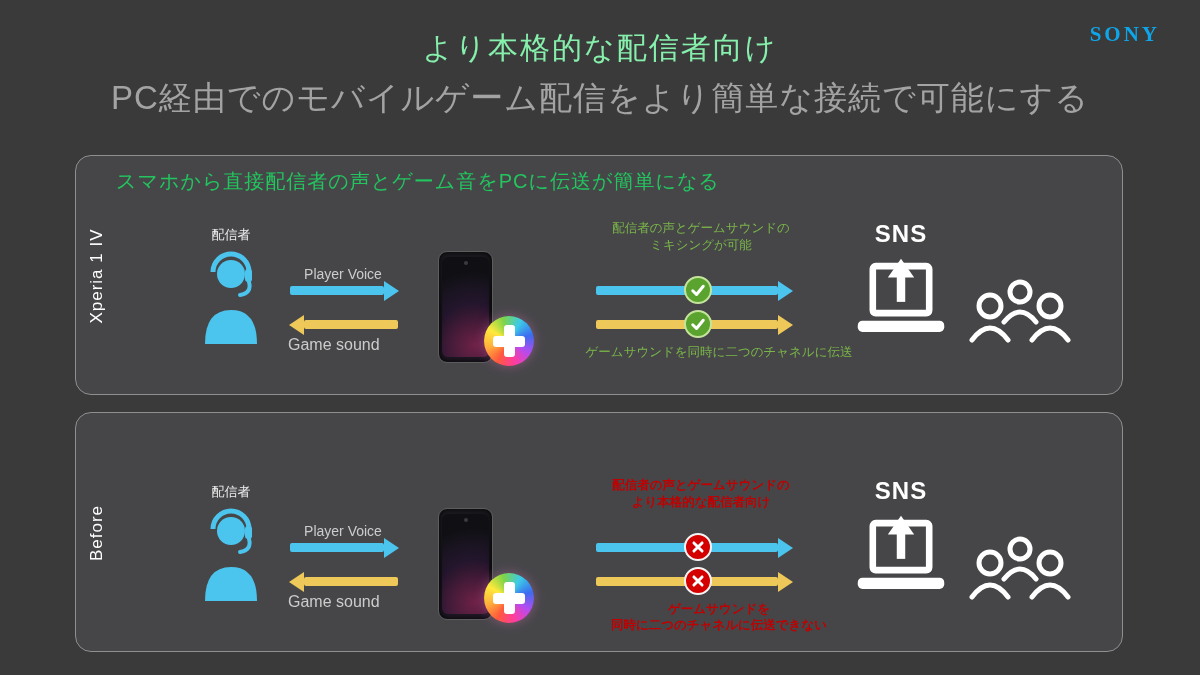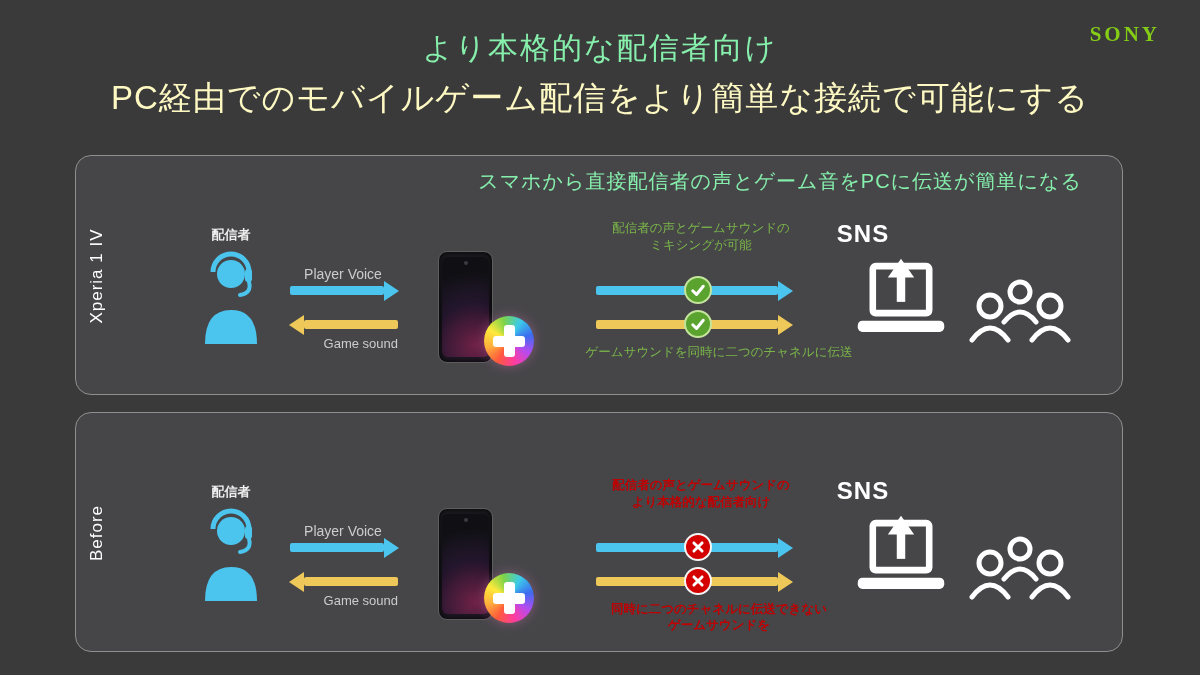--- a/index.html
+++ b/index.html
@@ -5,66 +5,66 @@
   * { margin:0; padding:0; box-sizing:border-box; }
   body { background:#222; font-family:"Liberation Sans","DejaVu Sans",sans-serif; }
   .slide{
     position:relative; width:1200px; height:675px; overflow:hidden;
     background:#3a3a3a; color:#fff;
   }
   
   .sony-logo{
     position:absolute; top:22px; right:40px;
     font-family:"Liberation Serif","DejaVu Serif",serif;
-    font-weight:bold; font-size:21px; letter-spacing:3px; color:#84cc16;
+    font-weight:bold; font-size:21px; letter-spacing:3px; color:#0ea5e9;
   }
   .title-line1{ position:absolute; top:28px; left:0; right:0; text-align:center;
     font-size:30px; color:#86efac; letter-spacing:2px;}
   .title-line2{ position:absolute; top:76px; left:0; right:0; text-align:center;
-    font-size:33px; color:#fef9c3; letter-spacing:1px;}
+    font-size:33px; color:#a3a3a3; letter-spacing:1px;}
   
   .panel{
     position:absolute; left:75px; width:1048px; height:240px;
     background:#464649; border:1px solid #8f8f8f; border-radius:16px;
   }
   .panel-1{ top:155px; }
   .panel-2{ top:412px; }
   .panel-heading{
-    position:absolute; top:12px; left:40px; right:40px; text-align:right;
-    font-size:20px; color:#86efac; letter-spacing:1px;
+    position:absolute; top:12px; left:40px; right:40px; text-align:left;
+    font-size:20px; color:#22c55e; letter-spacing:1px;
   }
   .side-label{
     position:absolute; left:-58px; top:109px; width:160px; height:22px;
     text-align:center; transform:rotate(-90deg);
     font-size:17px; color:#fff; letter-spacing:1px;
   }
   
   .streamer-label{ position:absolute; left:120px; top:70px; width:70px;
-    text-align:center; font-size:13px; color:#eee;font-weight:bold; }
+    text-align:center; font-size:13px; color:#eee; }
   .streamer-icon{ position:absolute; left:125px; top:92px; }
   
   .arrow{ position:absolute; height:9px; background:var(--c); border-radius:2px; z-index:1;}
   .arrow.right::after{
     content:""; position:absolute; left:100%; top:50%; transform:translateY(-50%);
     width:0; height:0; border-top:10px solid transparent; border-bottom:10px solid transparent;
     border-left:15px solid var(--c);
   }
   .arrow.left::before{
     content:""; position:absolute; right:100%; top:50%; transform:translateY(-50%);
     width:0; height:0; border-top:10px solid transparent; border-bottom:10px solid transparent;
     border-right:15px solid var(--c);
   }
   .arrow-cyan{ --c:#4cc5ee; }
   .arrow-yellow{ --c:#efc85a; }
   .voice-arrow{ left:214px; top:130px; width:94px; }
   .sound-arrow{ left:228px; top:164px; width:94px; }
   .voice-label{ position:absolute; left:212px; top:110px; width:110px; text-align:center;
     font-size:14px; color:#ccc; }
-  .sound-label{ position:absolute; left:212px; top:180px; width:110px; text-align:right;
-    font-size:13px; color:#ccc; }
+  .sound-label{ position:absolute; left:212px; top:180px; width:110px; text-align:left;
+    font-size:16px; color:#ccc; }
   .ch1-arrow{ left:520px; top:130px; width:182px; }
   .ch2-arrow{ left:520px; top:164px; width:182px; }
   
   .phone{ position:absolute; left:362px; top:95px; width:55px; height:112px;
     border-radius:9px; border:1px solid #5d5d5d;
     background:linear-gradient(160deg,#1d1c22 0%,#141318 55%,#221a28 100%);
     box-shadow:inset 0 0 6px #000; }
   .phone .screen{ position:absolute; left:3px; right:3px; top:5px; bottom:5px; border-radius:6px;
     background:radial-gradient(circle at 70% 88%, rgba(165,40,95,.6), rgba(60,25,80,.35) 45%, #101014 78%); }
   .phone .cam{ position:absolute; top:9px; left:50%; margin-left:-2px; width:4px; height:4px;
@@ -84,21 +84,21 @@
   .panel-possible .note{ color:#7ab648; }
   .panel-notpossible .note{ color:#c00000; font-weight:bold;}
   
   .badge{ position:absolute; width:28px; height:28px; border-radius:50%; z-index:4;
     display:flex; align-items:center; justify-content:center; }
   .badge-1{ left:608px; top:120px; }
   .badge-2{ left:608px; top:154px; }
   .panel-possible .badge{ background:#5ba32f; border:2px solid #c4e49b; }
   .panel-notpossible .badge{ background:#d40000; border:2px solid #f4f4f4; }
   
-  .sns-label{ position:absolute; left:737px; top:64px; width:100px; text-align:center;
+  .sns-label{ position:absolute; left:775px; top:64px; width:100px; text-align:center;
     font-size:24px; font-weight:bold; color:#fff; letter-spacing:1px; }
   .laptop-icon{ position:absolute; left:778px; top:100px; }
   .people-icon{ position:absolute; left:888px; top:120px; }
 </style>
 </head>
 <body>
 
 <div class="slide">
 
   <div class="sony-logo">SONY</div>
@@ -218,22 +218,22 @@
           <path d="M5 5l14 14 M19 5L5 19" stroke="#fff" stroke-width="5" stroke-linecap="round"></path>
         </svg>
     </div>
     <div class="badge badge-2">
       <svg width="14" height="14" viewBox="0 0 24 24">
           <path d="M5 5l14 14 M19 5L5 19" stroke="#fff" stroke-width="5" stroke-linecap="round"></path>
         </svg>
     </div>
 
     <div class="note note-bottom">
+      <div>ゲームサウンドを</div>
       <div>同時に二つのチャネルに伝送できない</div>
-      <div>ゲームサウンドを</div>
     </div>
 
     <div class="sns-label">SNS</div>
     <div class="laptop-icon">
       <svg width="94" height="88" viewBox="0 0 100 92">
         <rect x="20" y="10" width="60" height="50" rx="3" fill="none" stroke="#fff" stroke-width="7"></rect>
         <rect x="45.5" y="20" width="9" height="28" fill="#fff"></rect>
         <polygon points="50,2 36,22 64,22" fill="#fff"></polygon>
         <rect x="4" y="68" width="92" height="12" rx="5" fill="#fff"></rect>
       </svg>

